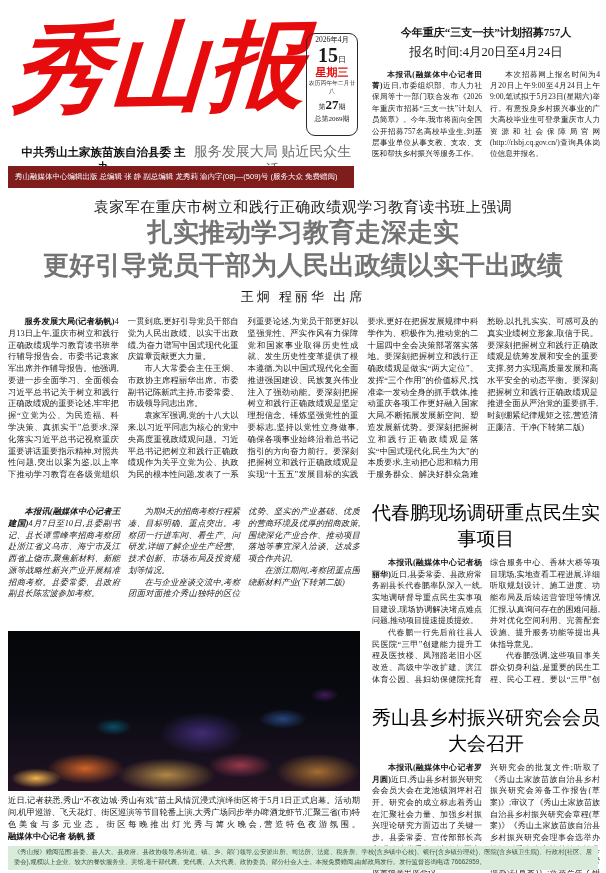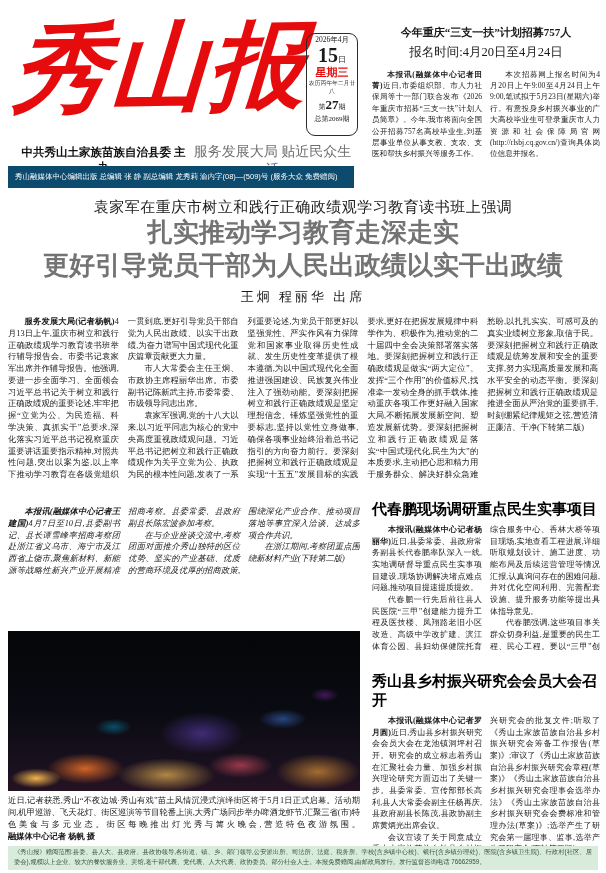--- a/index.html
+++ b/index.html
@@ -8,21 +8,21 @@
   
   #masthead-title{position:absolute;left:10px;top:-6px;width:300px;height:150px;
     display:flex;align-items:center;justify-content:center;
     color:#e60b0c;font-weight:bold;font-style:italic;font-size:96px;
     letter-spacing:2px;transform:skewX(-4deg) rotate(-1deg);white-space:nowrap;}
   #org-line{position:absolute;left:18px;top:143px;width:338px;display:flex;
     justify-content:space-between;align-items:baseline;text-align:center;}
   .organizer{font-size:11.5px;font-weight:bold;color:#111;}
   .slogan{font-size:14px;color:#6f6f6f;}
   #publisher-bar{position:absolute;left:8px;top:166px;width:346px;height:22px;
-    background:#0c4a6e;color:#fff;font-size:7.5px;line-height:22px;
+    background:#7f1d1d;color:#fff;font-size:7.5px;line-height:22px;
     padding:0 7px;box-sizing:border-box;white-space:nowrap;overflow:hidden;
     font-family:"Liberation Sans","DejaVu Sans",sans-serif;}
   
   #date-box{position:absolute;left:306px;top:33px;width:52px;height:103px;
     border:1.5px solid #2b2b2b;border-radius:9px;text-align:center;box-sizing:border-box;
     padding-top:1px;}
   .db-ym{font-size:7.5px;}
   .db-day{font-size:20px;font-weight:bold;line-height:1.05;}
   .db-day small{font-size:8px;font-weight:normal;}
   .db-week{font-size:11px;font-weight:bold;color:#e60b0c;line-height:1.2;}
@@ -60,21 +60,21 @@
       radial-gradient(ellipse 34px 14px at 78% 55%, rgba(70,140,255,.45), transparent 70%),
       radial-gradient(ellipse 26px 12px at 30% 60%, rgba(0,200,255,.35), transparent 70%),
       radial-gradient(ellipse 20px 10px at 90% 40%, rgba(200,60,255,.3), transparent 70%),
       linear-gradient(to bottom,#050608 0%,#0a0b12 50%,#18101e 82%,#241222 100%);}
   
   #photo-caption{position:absolute;left:8px;top:795px;width:352px;font-size:8.3px;line-height:1.45;text-align:justify;}
   #photo-caption .cap-text{text-indent:2em;}
   #photo-caption b{font-weight:bold;white-space:nowrap;}
   
   #right-col{position:absolute;left:372px;top:500px;width:228px;}
-  .rc-headline{font-size:15px;font-weight:bold;color:#000;}
+  .rc-headline{font-size:19px;font-weight:normal;text-align:center;color:#000;}
   .rc-body{margin-top:5px;column-count:2;column-gap:8px;font-size:8px;line-height:1.46;text-align:justify;overflow:hidden;}
   #right-article-1-body{height:140px;}
   #right-article-2{margin-top:8px;}
   #right-article-2-body{height:146px;}
   
   #footer-bar{position:absolute;left:8px;top:846px;width:590px;height:24px;
     background:#d9ecdc;color:#37503b;font-size:6.3px;line-height:1.62;
     padding:1px 6px;box-sizing:border-box;text-align:justify;
     font-family:"Liberation Sans","DejaVu Sans",sans-serif;}
 </style>
@@ -122,20 +122,21 @@
     <div id="lead-body" class="cols">
         <p><b>服务发展大局(记者杨帆)</b>4月13日上午,重庆市树立和践行正确政绩观学习教育读书班举行辅导报告会。市委书记袁家军出席并作辅导报告。他强调,要进一步全面学习、全面领会习近平总书记关于树立和践行正确政绩观的重要论述,牢牢把握“立党为公、为民造福、科学决策、真抓实干”总要求,深化落实习近平总书记视察重庆重要讲话重要指示精神,对照共性问题,突出以案为鉴,以上率下推动学习教育在各级党组织一贯到底,更好引导党员干部自觉为人民出政绩、以实干出政绩,为奋力谱写中国式现代化重庆篇章贡献更大力量。</p>
         <p>市人大常委会主任王炯、市政协主席程丽华出席。市委副书记陈新武主持,市委常委、市级领导同志出席。</p>
         <p>袁家军强调,党的十八大以来,以习近平同志为核心的党中央高度重视政绩观问题。习近平总书记把树立和践行正确政绩观作为关乎立党为公、执政为民的根本性问题,发表了一系列重要论述,为党员干部更好以坚强党性、严实作风有力保障党和国家事业取得历史性成就、发生历史性变革提供了根本遵循,为以中国式现代化全面推进强国建设、民族复兴伟业注入了强劲动能。要深刻把握树立和践行正确政绩观是坚定理想信念、锤炼坚强党性的重要标志,坚持以党性立身做事,确保各项事业始终沿着总书记指引的方向奋力前行。要深刻把握树立和践行正确政绩观是实现“十五五”发展目标的实践要求,更好在把握发展规律中科学作为、积极作为,推动党的二十届四中全会决策部署落实落地。要深刻把握树立和践行正确政绩观是做实“两大定位”、发挥“三个作用”的价值标尺,找准牵一发动全身的抓手载体,推动重庆各项工作更好融入国家大局,不断拓展发展新空间、塑造发展新优势。要深刻把握树立和践行正确政绩观是落实“中国式现代化,民生为大”的本质要求,主动把心思和精力用于服务群众、解决好群众急难愁盼,以扎扎实实、可感可及的真实业绩树立形象,取信于民。要深刻把握树立和践行正确政绩观是统筹发展和安全的重要支撑,努力实现高质量发展和高水平安全的动态平衡。要深刻把握树立和践行正确政绩观是推进全面从严治党的重要抓手,时刻绷紧纪律规矩之弦,营造清正廉洁、干净(下转第二版)</p>
       </div>
   </div>
 
   <div id="left-article">
     <div id="left-article-body" class="cols">
         <p><b>本报讯(融媒体中心记者王建国)</b>4月7日至10日,县委副书记、县长谭雪峰率招商考察团赴浙江省义乌市、海宁市及江西省上饶市,聚焦新材料、新能源等战略性新兴产业开展精准招商考察。县委常委、县政府副县长陈宏波参加考察。</p>
+        <p>为期4天的招商考察行程紧凑、目标明确、重点突出。考察团一行进车间、看生产、问研发,详细了解企业生产经营、技术创新、市场布局及投资规划等情况。</p>
         <p>在与企业座谈交流中,考察团面对面推介秀山独特的区位优势、坚实的产业基础、优质的营商环境及优厚的招商政策,围绕深化产业合作、推动项目落地等事宜深入洽谈、达成多项合作共识。</p>
         <p>在浙江期间,考察团重点围绕新材料产业(下转第二版)</p>
       </div>
   </div>
 
   <div id="news-photo"></div>
 
   <div id="photo-caption">
     <span class="cap-text">近日,记者获悉,秀山“不夜边城·秀山有戏”苗土风情沉浸式演绎街区将于5月1日正式启幕。活动期间,机甲巡游、飞天花灯、街区巡演等节目轮番上演,大秀广场同步举办啤酒龙虾节,汇聚三省(市)特色美食与多元业态。街区每晚推出灯光秀与篝火晚会,营造特色夜游氛围。</span>
     <b>融媒体中心记者 杨帆 摄</b>

